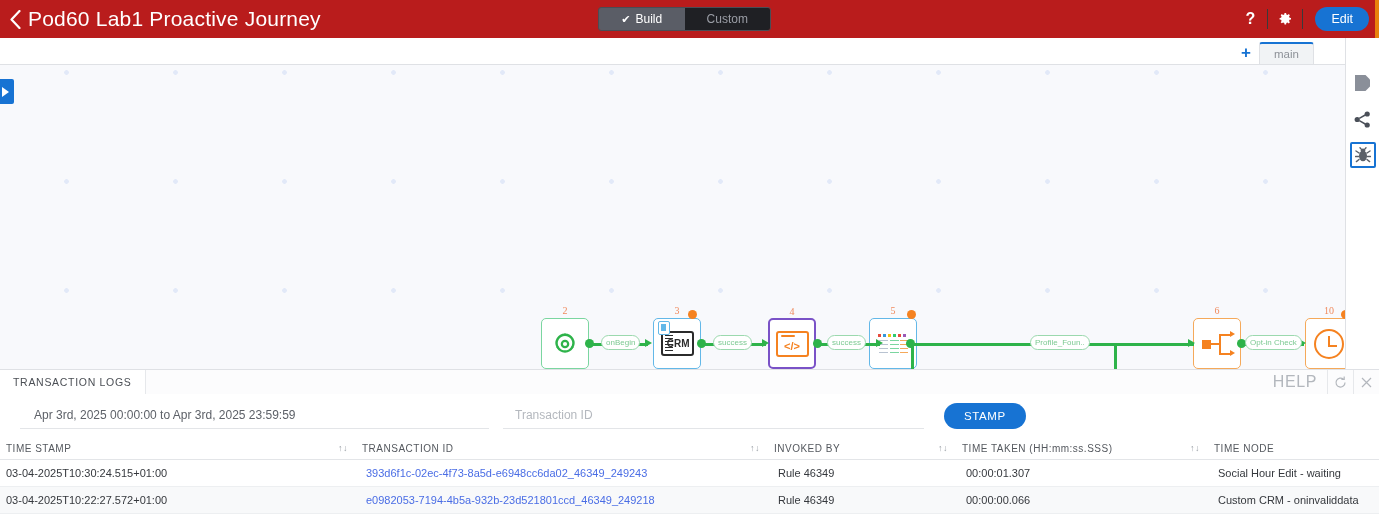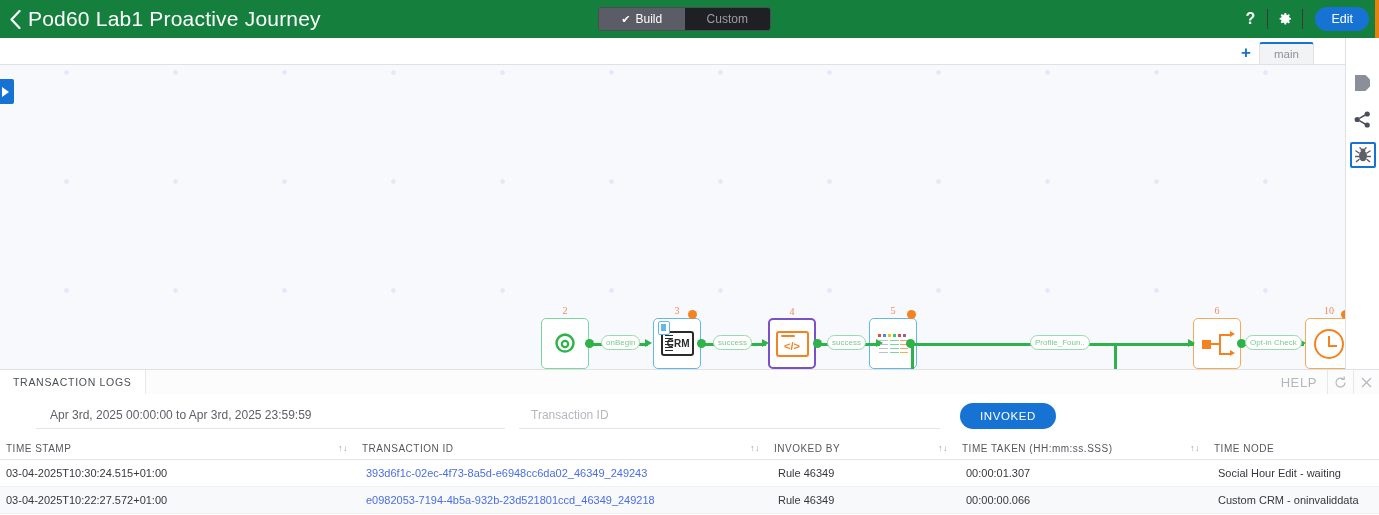--- a/index.html
+++ b/index.html
@@ -7,21 +7,21 @@
     width: 1379px; height: 515px;
     font-family: "Liberation Sans", sans-serif;
     overflow: hidden;
     background: #fff;
   }
   #app { position: relative; width: 1379px; height: 515px; }
 
   
   .topbar {
     position: absolute; left: 0; top: 0; width: 1379px; height: 38px;
-    background: #15803d; display: flex; align-items: center;
+    background: #b91c1c; display: flex; align-items: center;
   }
   .back-chevron {
     width: 22px; height: 38px; margin-left: 4px;
     display: flex; align-items: center; justify-content: center;
     color: #fff; cursor: pointer;
   }
   .title-wrap { margin-left: 2px; line-height: 1; }
   .app-title {
     font-size: 21px; color: #fff; font-weight: 400;
     letter-spacing: .2px; line-height: 22px;
@@ -230,30 +230,30 @@
     padding: 0 13px; height: 24px; display: flex; align-items: center;
     background: #fff; cursor: pointer;
   }
   .logs-tab-blank {
     flex: 1; height: 24px; background: #fcfcfd; border-left: 1px solid #e6e8eb;
   }
   .logs-actions {
     position: absolute; right: 0; top: 0; height: 24px; display: flex; align-items: center;
   }
   .help-lnk {
-    font-size: 13px; color: #b3b7bd; letter-spacing: .6px;
+    font-size: 16px; color: #b3b7bd; letter-spacing: .6px;
     padding: 0 10px; cursor: pointer;
   }
   .act-btn {
     width: 26px; height: 24px; display: flex; align-items: center;
     justify-content: center; color: #b3b7bd; font-size: 12px; cursor: pointer;
     border-left: 1px solid #e6e8eb;
   }
 
-  .filters { height: 43px; display: flex; align-items: center; padding: 0 36px; gap: 0; }
+  .filters { height: 43px; display: flex; align-items: center; padding: 0 20px; gap: 0; }
   .f-date {
     width: 469px; height: 26px; border-bottom: 1px solid #e3e5e8;
     font-size: 12px; color: #5d6168; display: flex; align-items: center;
     padding-left: 14px; cursor: pointer;
   }
   .f-txn {
     width: 421px; height: 26px; border-bottom: 1px solid #e3e5e8;
     margin-left: 14px; font-size: 12px; color: #b4b8be;
     display: flex; align-items: center; padding-left: 12px; cursor: text;
   }
@@ -461,21 +461,21 @@
           <svg width="11" height="11" viewBox="0 0 11 11">
             <path d="M1 1 L10 10 M10 1 L1 10" stroke="#b3b7bd" stroke-width="1.2"></path>
           </svg>
         </div>
       </div>
     </div>
 
     <div class="filters">
       <div class="f-date">Apr 3rd, 2025 00:00:00  to  Apr 3rd, 2025 23:59:59</div>
       <div class="f-txn">Transaction ID</div>
-      <button class="search-btn">INVOKED</button>
+      <button class="search-btn">STAMP</button>
     </div>
 
     <table class="logtbl">
       <thead>
         <tr>
           <th class="c1">
             <span>TIME STAMP</span>
             <span class="sort-ico">↑↓</span>
           </th>
           <th class="c2">

